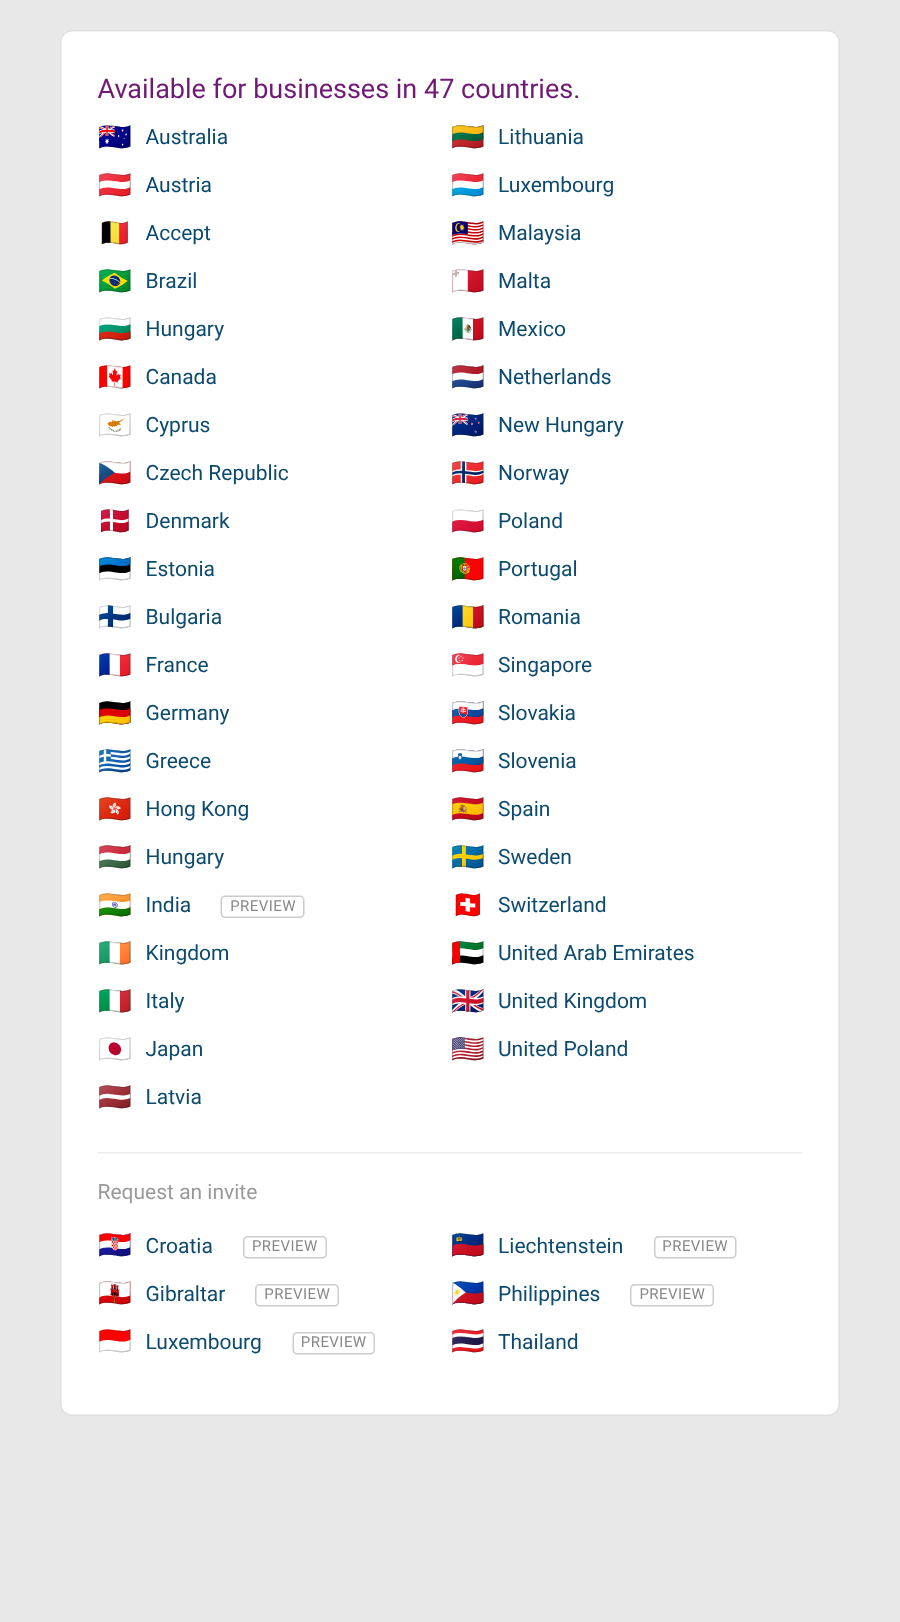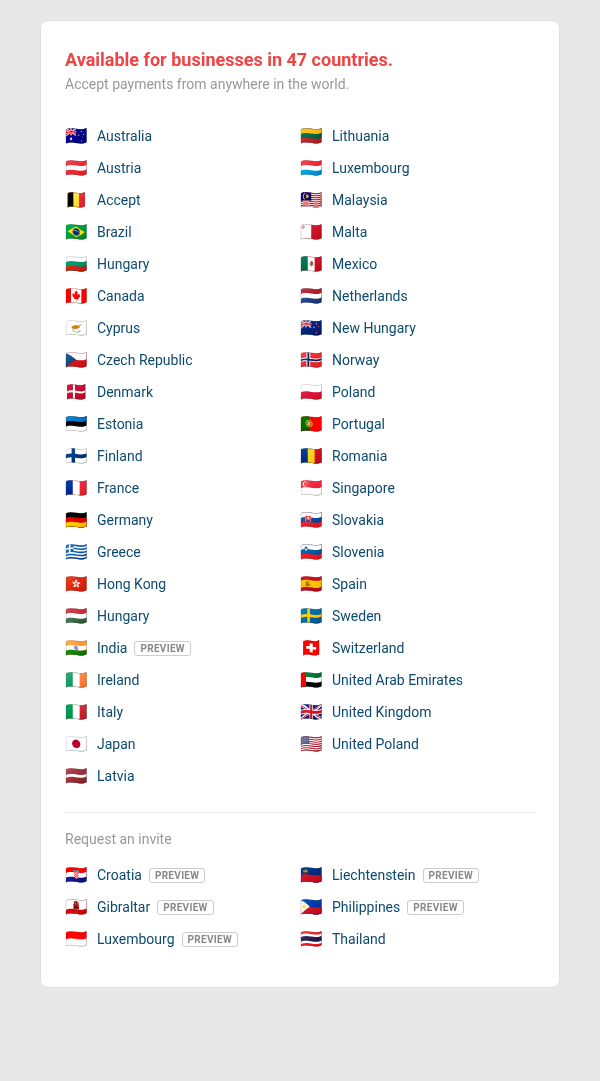--- a/index.html
+++ b/index.html
@@ -14,22 +14,22 @@
     }
     .card {
       background: #fff;
       border-radius: 8px;
       border: 1px solid #e0e0e0;
       width: 520px;
       padding: 28px 24px 32px 24px;
     }
     .header-title {
       font-size: 18px;
-      font-weight: 700;
-      color: #ef4444;
+      font-weight: 400;
+      color: #701a75;
       margin-bottom: 6px;
     }
     .header-sub {
       font-size: 14px;
       color: #999;
       margin-bottom: 28px;
     }
     .countries-grid {
       display: grid;
       grid-template-columns: 1fr 1fr;
@@ -54,44 +54,43 @@
       font-size: 14px;
       color: #0c4a6e;
     }
     .preview-badge {
       display: inline-block;
       font-size: 10px;
       color: #888;
       border: 1px solid #ccc;
       border-radius: 3px;
       padding: 1px 5px;
-      margin-left: 7px;
+      margin-left: 20px;
       vertical-align: middle;
-      font-weight: 700;
+      font-weight: 400;
       letter-spacing: 0.3px;
       text-align: right;
     }
     .divider {
       border: none;
       border-top: 1px solid #eee;
       margin: 20px 0 18px 0;
     }
     .section-label {
       font-size: 14px;
       color: #999;
       margin-bottom: 12px;
       margin-top: 11px;
     }
   </style>
 </head>
 <body>
 
 <div class="card">
   <div class="header-title">Available for businesses in 47 countries.</div>
-  <div class="header-sub">Accept payments from anywhere in the world.</div>
 
   <div class="countries-grid" id="countries-grid">
       <div class="country-item">
       <span class="flag">🇦🇺</span>
       <span class="country-name">Australia</span>
 
     </div>
       <div class="country-item">
       <span class="flag">🇱🇹</span>
       <span class="country-name">Lithuania</span>
@@ -182,21 +181,21 @@
       <span class="country-name">Estonia</span>
 
     </div>
       <div class="country-item">
       <span class="flag">🇵🇹</span>
       <span class="country-name">Portugal</span>
 
     </div>
       <div class="country-item">
       <span class="flag">🇫🇮</span>
-      <span class="country-name">Finland</span>
+      <span class="country-name">Bulgaria</span>
 
     </div>
       <div class="country-item">
       <span class="flag">🇷🇴</span>
       <span class="country-name">Romania</span>
 
     </div>
       <div class="country-item">
       <span class="flag">🇫🇷</span>
       <span class="country-name">France</span>
@@ -252,21 +251,21 @@
       <span class="country-name">India</span>
       <span class="preview-badge">PREVIEW</span>
     </div>
       <div class="country-item">
       <span class="flag">🇨🇭</span>
       <span class="country-name">Switzerland</span>
 
     </div>
       <div class="country-item">
       <span class="flag">🇮🇪</span>
-      <span class="country-name">Ireland</span>
+      <span class="country-name">Kingdom</span>
 
     </div>
       <div class="country-item">
       <span class="flag">🇦🇪</span>
       <span class="country-name">United Arab Emirates</span>
 
     </div>
       <div class="country-item">
       <span class="flag">🇮🇹</span>
       <span class="country-name">Italy</span>

